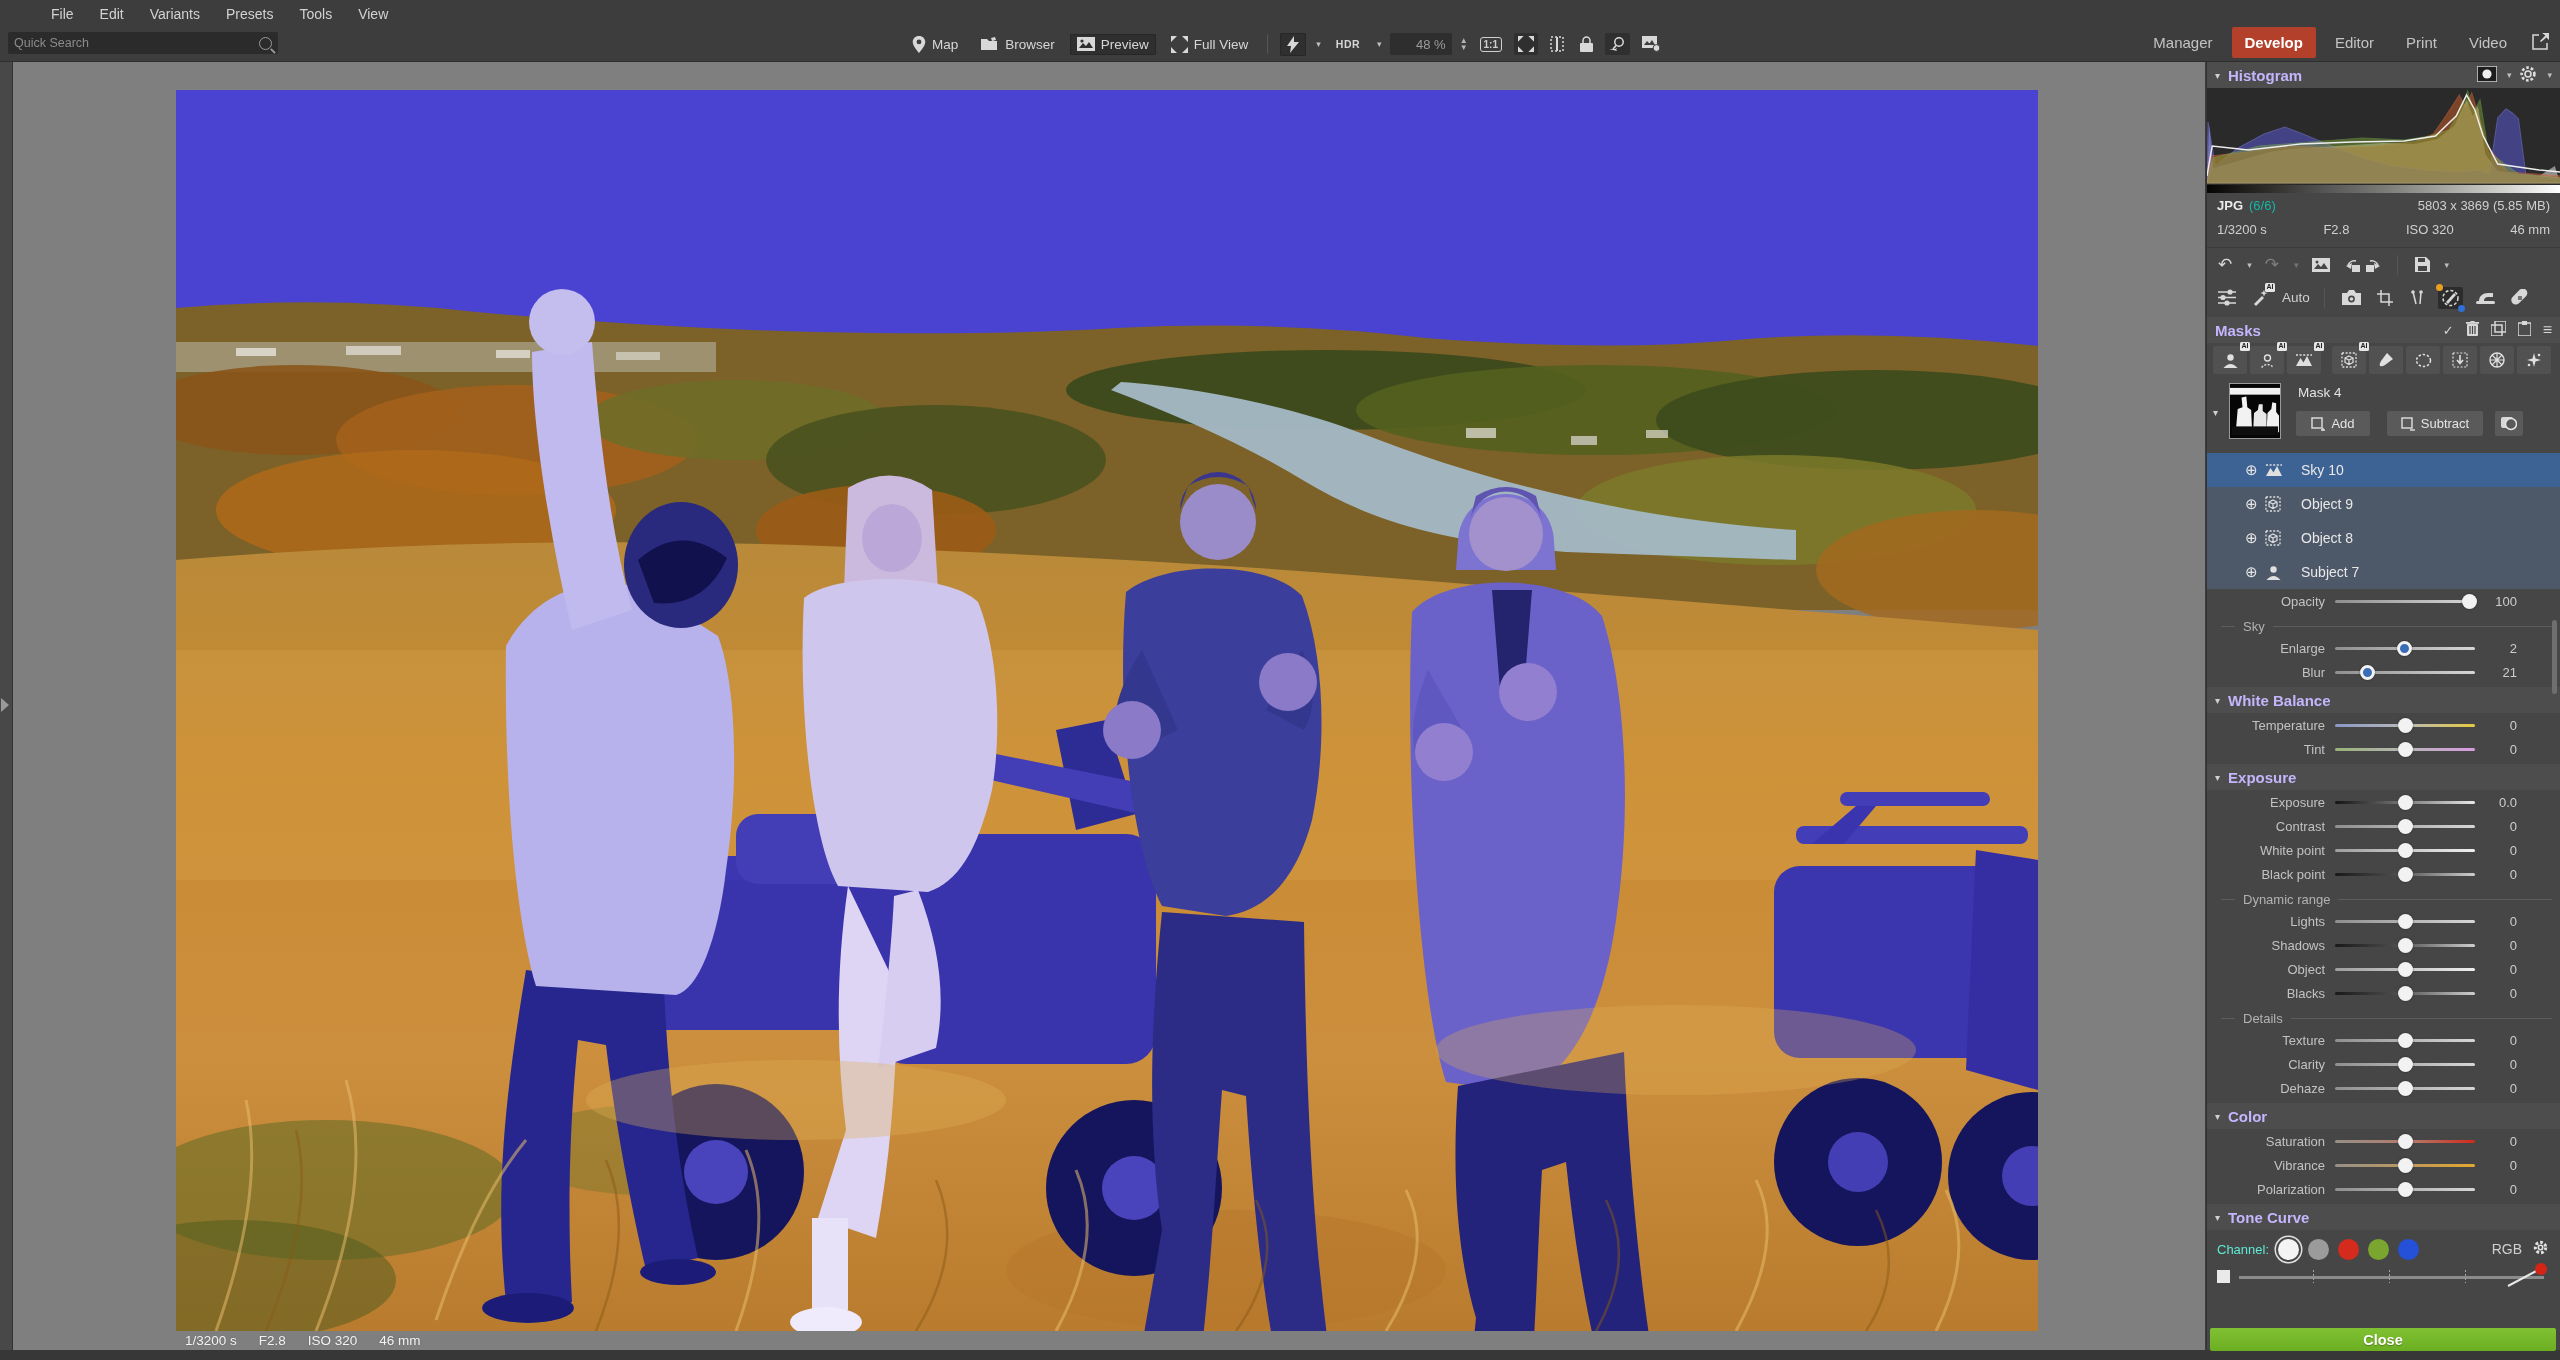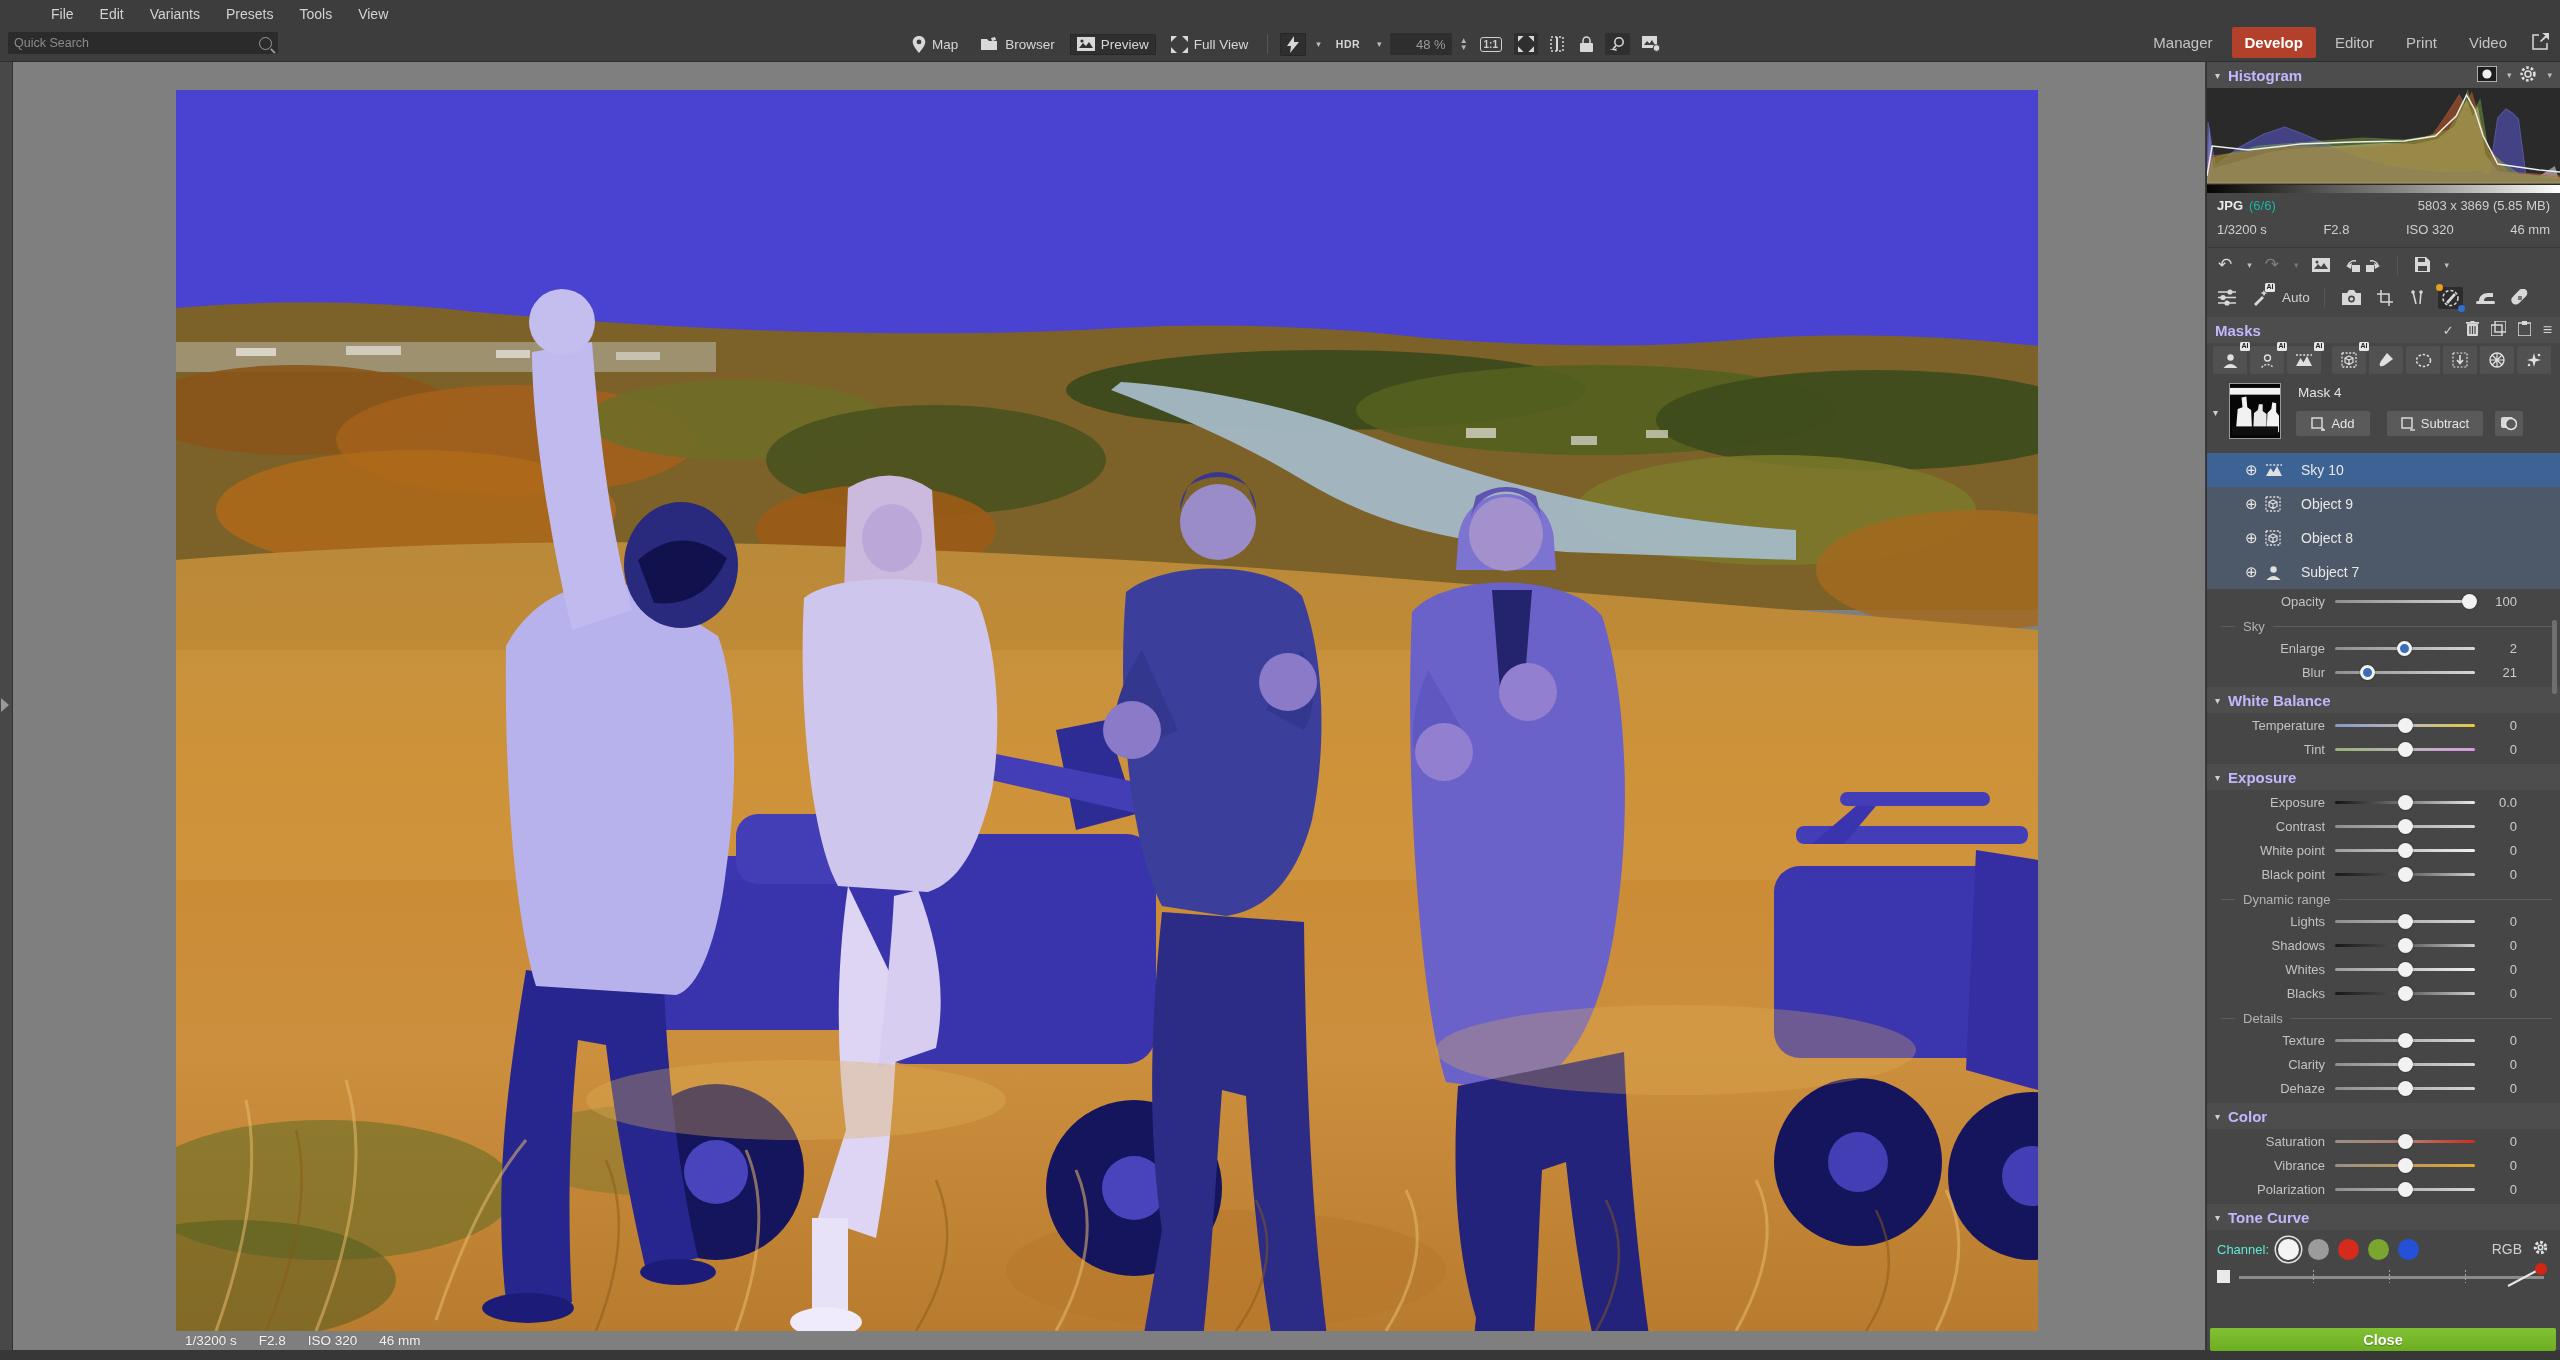--- a/index.html
+++ b/index.html
@@ -801,21 +801,21 @@
           <span class="ctl-value">0</span>
         </div>
         <div class="ctl-row">
           <span class="ctl-label">Shadows</span>
           <div class="track t-dark">
             <div class="thumb" style="left: 50%;"></div>
           </div>
           <span class="ctl-value">0</span>
         </div>
         <div class="ctl-row">
-          <span class="ctl-label">Whites</span>
+          <span class="ctl-label">Object</span>
           <div class="track t-light">
             <div class="thumb" style="left: 50%;"></div>
           </div>
           <span class="ctl-value">0</span>
         </div>
         <div class="ctl-row">
           <span class="ctl-label">Blacks</span>
           <div class="track t-dark">
             <div class="thumb" style="left: 50%;"></div>
           </div>

